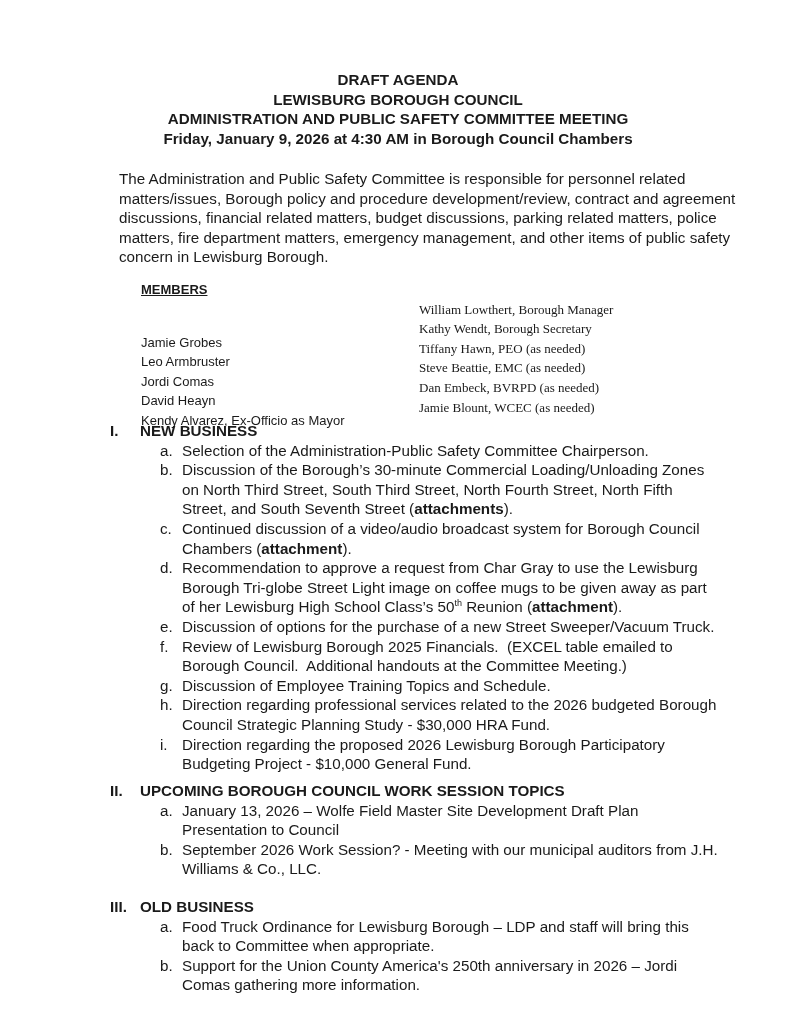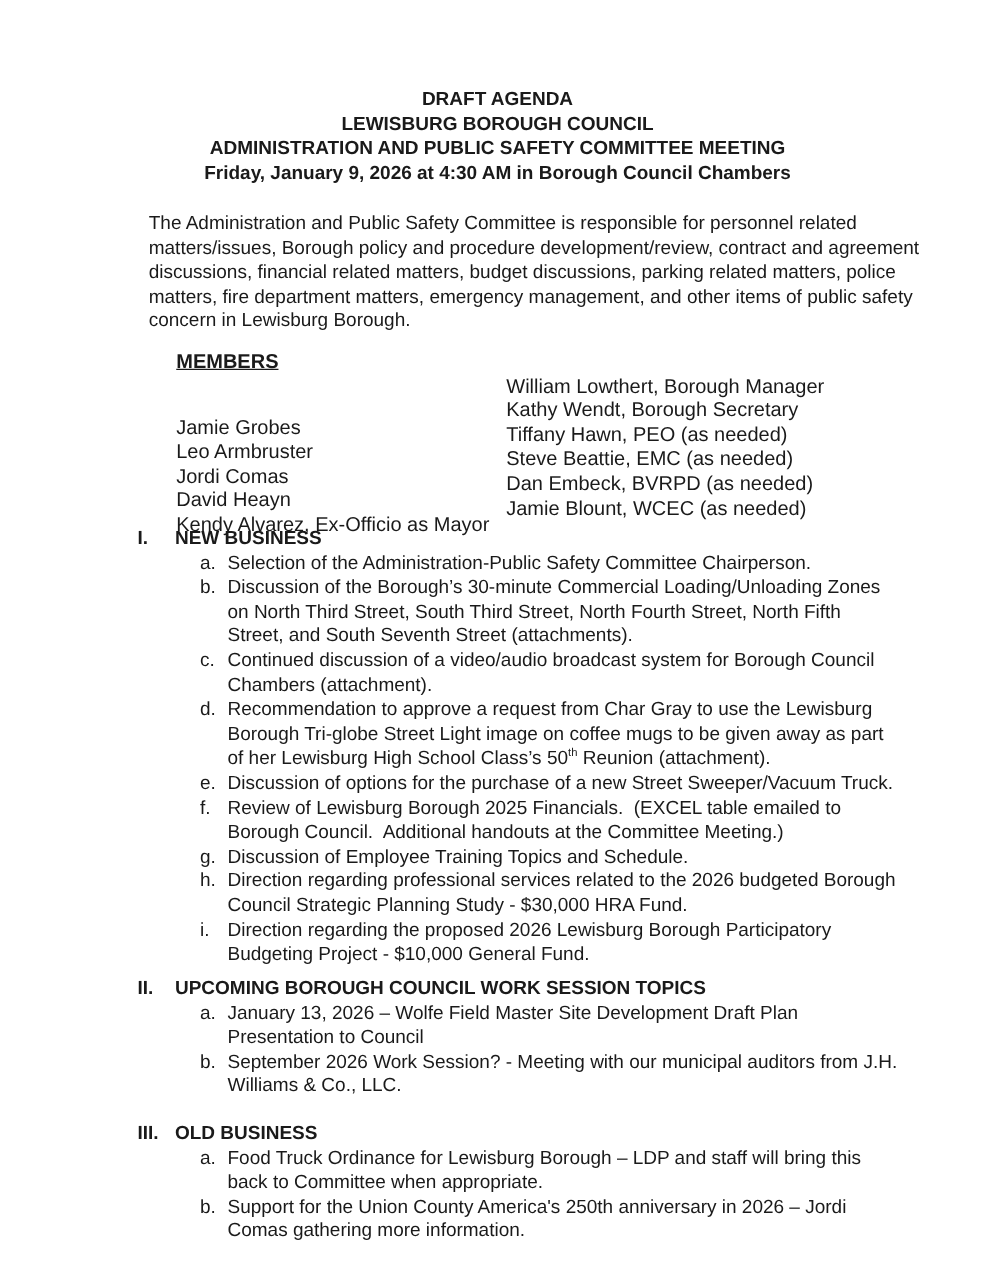--- a/index.html
+++ b/index.html
@@ -42,40 +42,41 @@
       width: 620px;
       font-size: 15.2px;
       line-height: 19.6px;
       margin-left: 27px;
     }
     .members {
       position: absolute;
       left: 141px;
       top: 280px;
       width: 580px;
-      font-size: 16px;
+      font-size: 13px;
       line-height: 19.6px;
     }
     .members-title {
       font-weight: bold;
       text-decoration: underline;
     }
     .members-cols {
       position: relative;
     }
     .col-left {
       position: absolute;
       left: 0;
       top: 0;
       margin-top: 33px;
     }
     .col-right {
       position: absolute;
-      left: 264px;
-      top: 0;
+      left: 278px;
+      top: 0;
+      font-family: Liberation Serif, serif;
     }
     .section {
       position: absolute;
       left: 110px;
       width: 610px;
       font-size: 15.2px;
       line-height: 19.6px;
     }
     .section-head {
       font-weight: bold;
@@ -100,21 +101,21 @@
     }
     .item {
       position: relative;
       padding-left: 72px;
     }
     .item-letter {
       position: absolute;
       left: 50px;
       top: 0;
     }
-    b.att { font-weight: normal; }
+    b.att { font-weight: bold; }
     sup { font-size: 9px; line-height: 0; vertical-align: super; }
   </style>
 </head>
 <body>
 
 <div class="page">
 
   <div class="header">
     <div>DRAFT AGENDA</div>
     <div>LEWISBURG BOROUGH COUNCIL</div>

